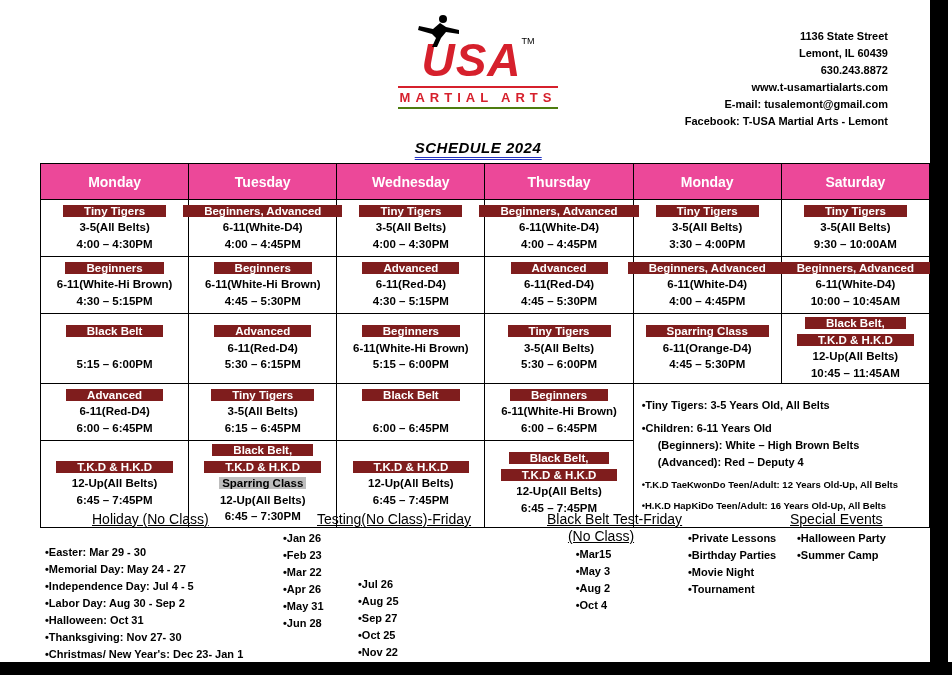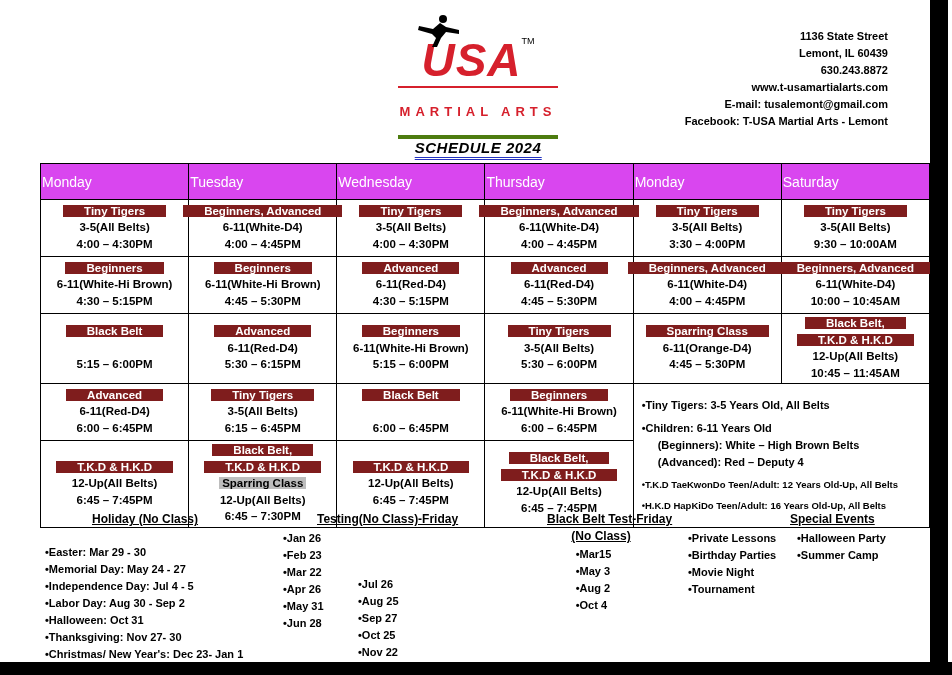--- a/index.html
+++ b/index.html
@@ -13,47 +13,47 @@
   .contact{position:absolute;top:28px;right:64px;text-align:right;font-size:12.5px;
            font-weight:bold;line-height:19.5px;white-space:nowrap;}
 
   
   .logo{position:absolute;top:22px;left:478px;transform:translateX(-50%);text-align:center;width:210px;}
   .logo-top{position:relative;display:inline-block;padding-top:14px;}
   .fig{position:absolute;left:-6px;top:-8px;}
   .brand{font-size:46px;font-weight:bold;font-style:italic;color:#d6202c;letter-spacing:1px;line-height:48px;}
   .tm{font-size:9px;font-weight:normal;color:#000;vertical-align:top;}
   .banner{margin-top:2px;color:#d6202c;font-weight:bold;font-size:13px;letter-spacing:5px;
-          border-top:2px solid #d6202c;border-bottom:4px solid #4d7c0f;padding:16px 2px;display:inline-block;}
+          border-top:2px solid #d6202c;border-bottom:2px solid #4d7c0f;padding:2px 2px;display:inline-block;}
 
   
   .sched-title{position:absolute;top:139px;left:478px;transform:translateX(-50%);
                font-size:15px;font-weight:bold;font-style:italic;letter-spacing:0.5px;
                border-bottom:3px double #2433c0;padding-bottom:1px;}
 
   
   .sched{position:absolute;left:40px;top:163px;}
   table{border-collapse:collapse;table-layout:fixed;width:890px;}
   th,td{border:1.5px solid #000;}
-  th.day{background:#d946ef;color:#fff;font-size:14px;font-weight:normal;height:33px;text-align:left;}
+  th.day{background:#ec4899;color:#fff;font-size:14px;font-weight:bold;height:33px;text-align:center;}
   td{vertical-align:middle;padding:2px 0;}
   .cellwrap{display:flex;flex-direction:column;align-items:center;justify-content:center;gap:1px;}
   .ln{min-height:15.5px;line-height:15.5px;font-size:11.5px;font-weight:bold;text-align:center;white-space:nowrap;}
   .hl-b{background:#7f1d1d;color:#fff;padding:0 21px;}
   .hl-g{background:#bdbdbd;color:#000;padding:0 3px;}
   td.notes{vertical-align:middle;}
   td.notes .cellwrap{align-items:flex-start;padding:4px 8px;}
   td.notes .ln{text-align:left;font-size:11px;line-height:16px;min-height:16px;white-space:nowrap;}
   td.notes .ln.ind{padding-left:16px;}
   td.notes .ln.sm{font-size:9.5px;}
   td.notes .ln.sp{min-height:5px;line-height:5px;}
   td.notes .ln.sp2{min-height:3px;line-height:3px;}
 
   
-  .sec-title{font-size:12px;font-weight:bold;text-decoration:underline;line-height:17px;white-space:nowrap;padding-left:47px;}
+  .sec-title{font-size:14px;font-weight:normal;text-decoration:underline;line-height:17px;white-space:nowrap;padding-left:47px;}
   .li{font-size:11px;font-weight:bold;line-height:17px;white-space:nowrap;}
   #holiday{position:absolute;left:45px;top:511px;}
   #holiday .list{margin-top:16px;}
   #testing-title{position:absolute;left:270px;top:511px;}
   #testing-col1{position:absolute;left:283px;top:530px;}
   #testing-col2{position:absolute;left:358px;top:530px;margin-top:46px;}
   #bbt{position:absolute;left:500px;top:511px;width:155px;text-align:center;}
   #bbt .list{display:inline-block;text-align:left;margin-top:1px;margin-left:32px;}
   #special-title{position:absolute;left:743px;top:511px;}
   #special-col1{position:absolute;left:688px;top:530px;}

